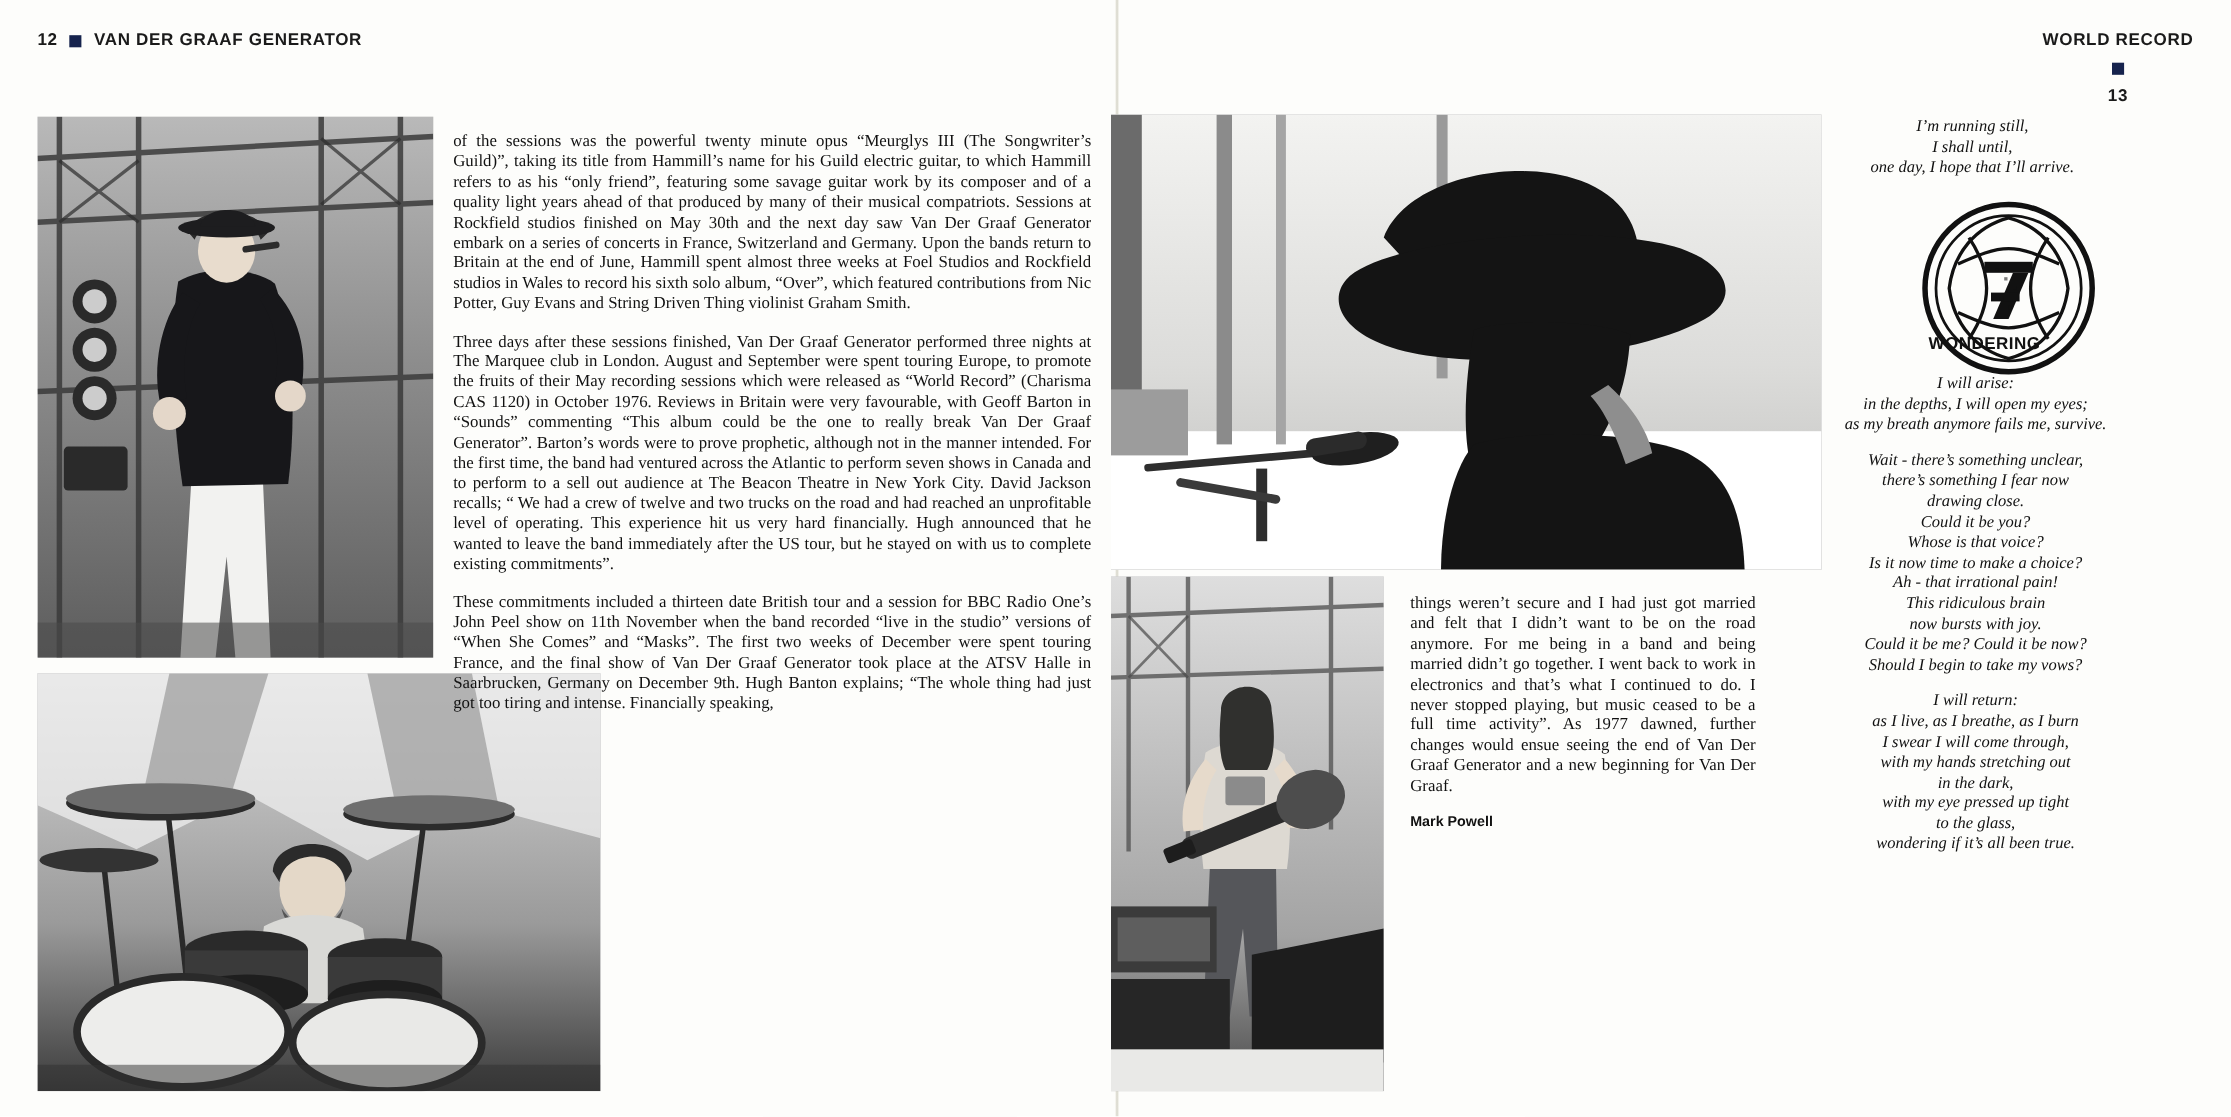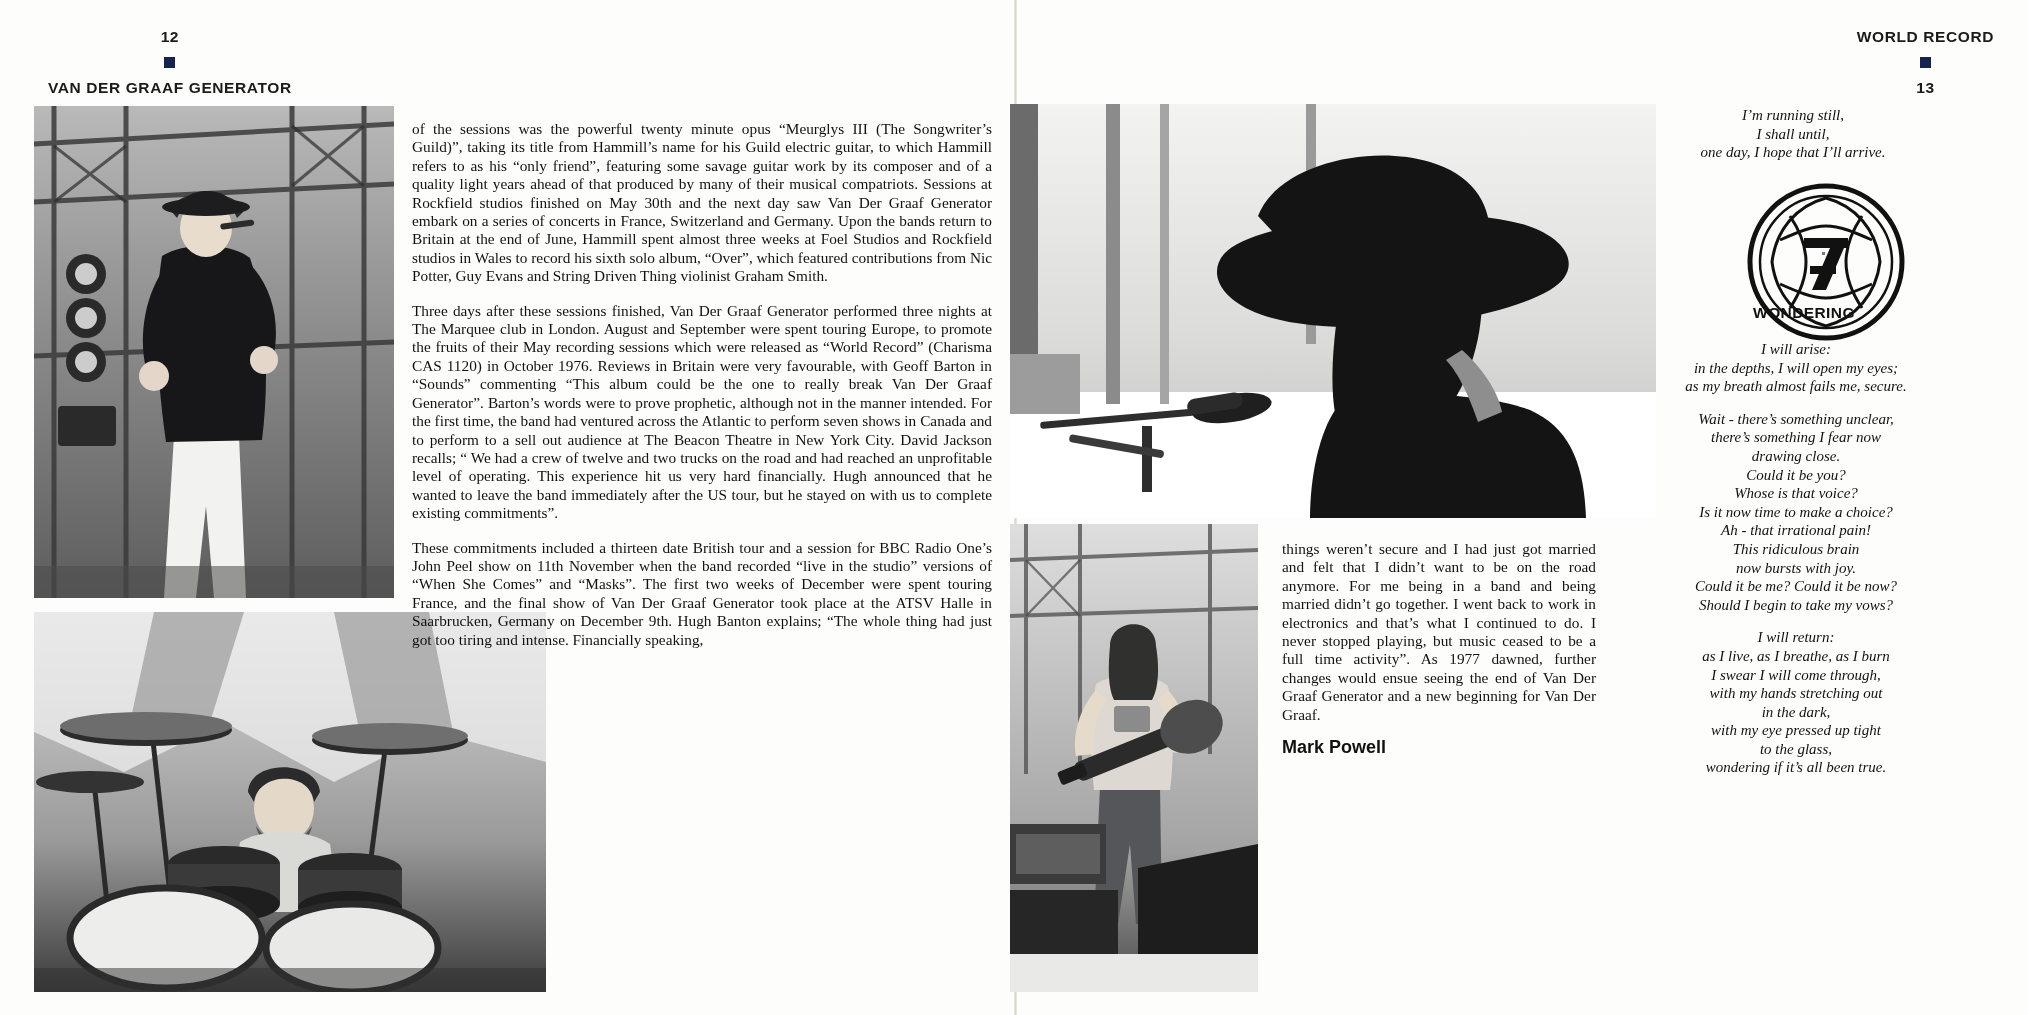--- a/index.html
+++ b/index.html
@@ -49,21 +49,21 @@
     top: 28px;
     font-family: "Liberation Sans", sans-serif;
     font-weight: bold;
     font-size: 15.5px;
     letter-spacing: 0.6px;
     color: #1a1a1a;
     display: flex;
     align-items: center;
     gap: 11px;
   }
-  .runhead-left { left: 48px; flex-direction: column; }
+  .runhead-left { left: 34px; }
   .runhead-right { right: 34px; flex-direction: column; }
   .sq {
     display: inline-block;
     width: 11px;
     height: 11px;
     background: #16234d;
   }
   .folio {
     font-family: "Liberation Sans", sans-serif;
     font-weight: bold;
@@ -87,21 +87,21 @@
     line-height: 18.4px;
     color: #111;
     hyphens: auto;
   }
   .col p { margin: 16px 0 14px 0; }
   .col p:last-child { margin-bottom: 0; }
 
   .byline {
     font-family: "Liberation Sans", sans-serif;
     font-weight: bold;
-    font-size: 18px;
+    font-size: 13px;
     margin-top: 12px;
   }
 
   
   .lyric {
     position: absolute;
     font-style: italic;
     font-size: 15px;
     line-height: 18.6px;
     color: #111;
@@ -404,21 +404,21 @@
             <rect x="80" y="96" width="3" height="3"></rect>
         </g>
       </svg>
     </div>
 
     <div class="poem-title" style="left:640px; top:304px;">WONDERING</div>
 
     <div class="lyric" style="left:614px; top:340px; width:336px;">
       <div class="lyric-block">I will arise:
 in the depths, I will open my eyes;
-as my breath almost fails me, secure.</div>
+as my breath anymore fails me, survive.</div>
       <div class="lyric-block">Wait - there’s something unclear,
 there’s something I fear now
 drawing close.
 Could it be you?
 Whose is that voice?
 Is it now time to make a choice?
 Ah - that irrational pain!
 This ridiculous brain
 now bursts with joy.
 Could it be me? Could it be now?

